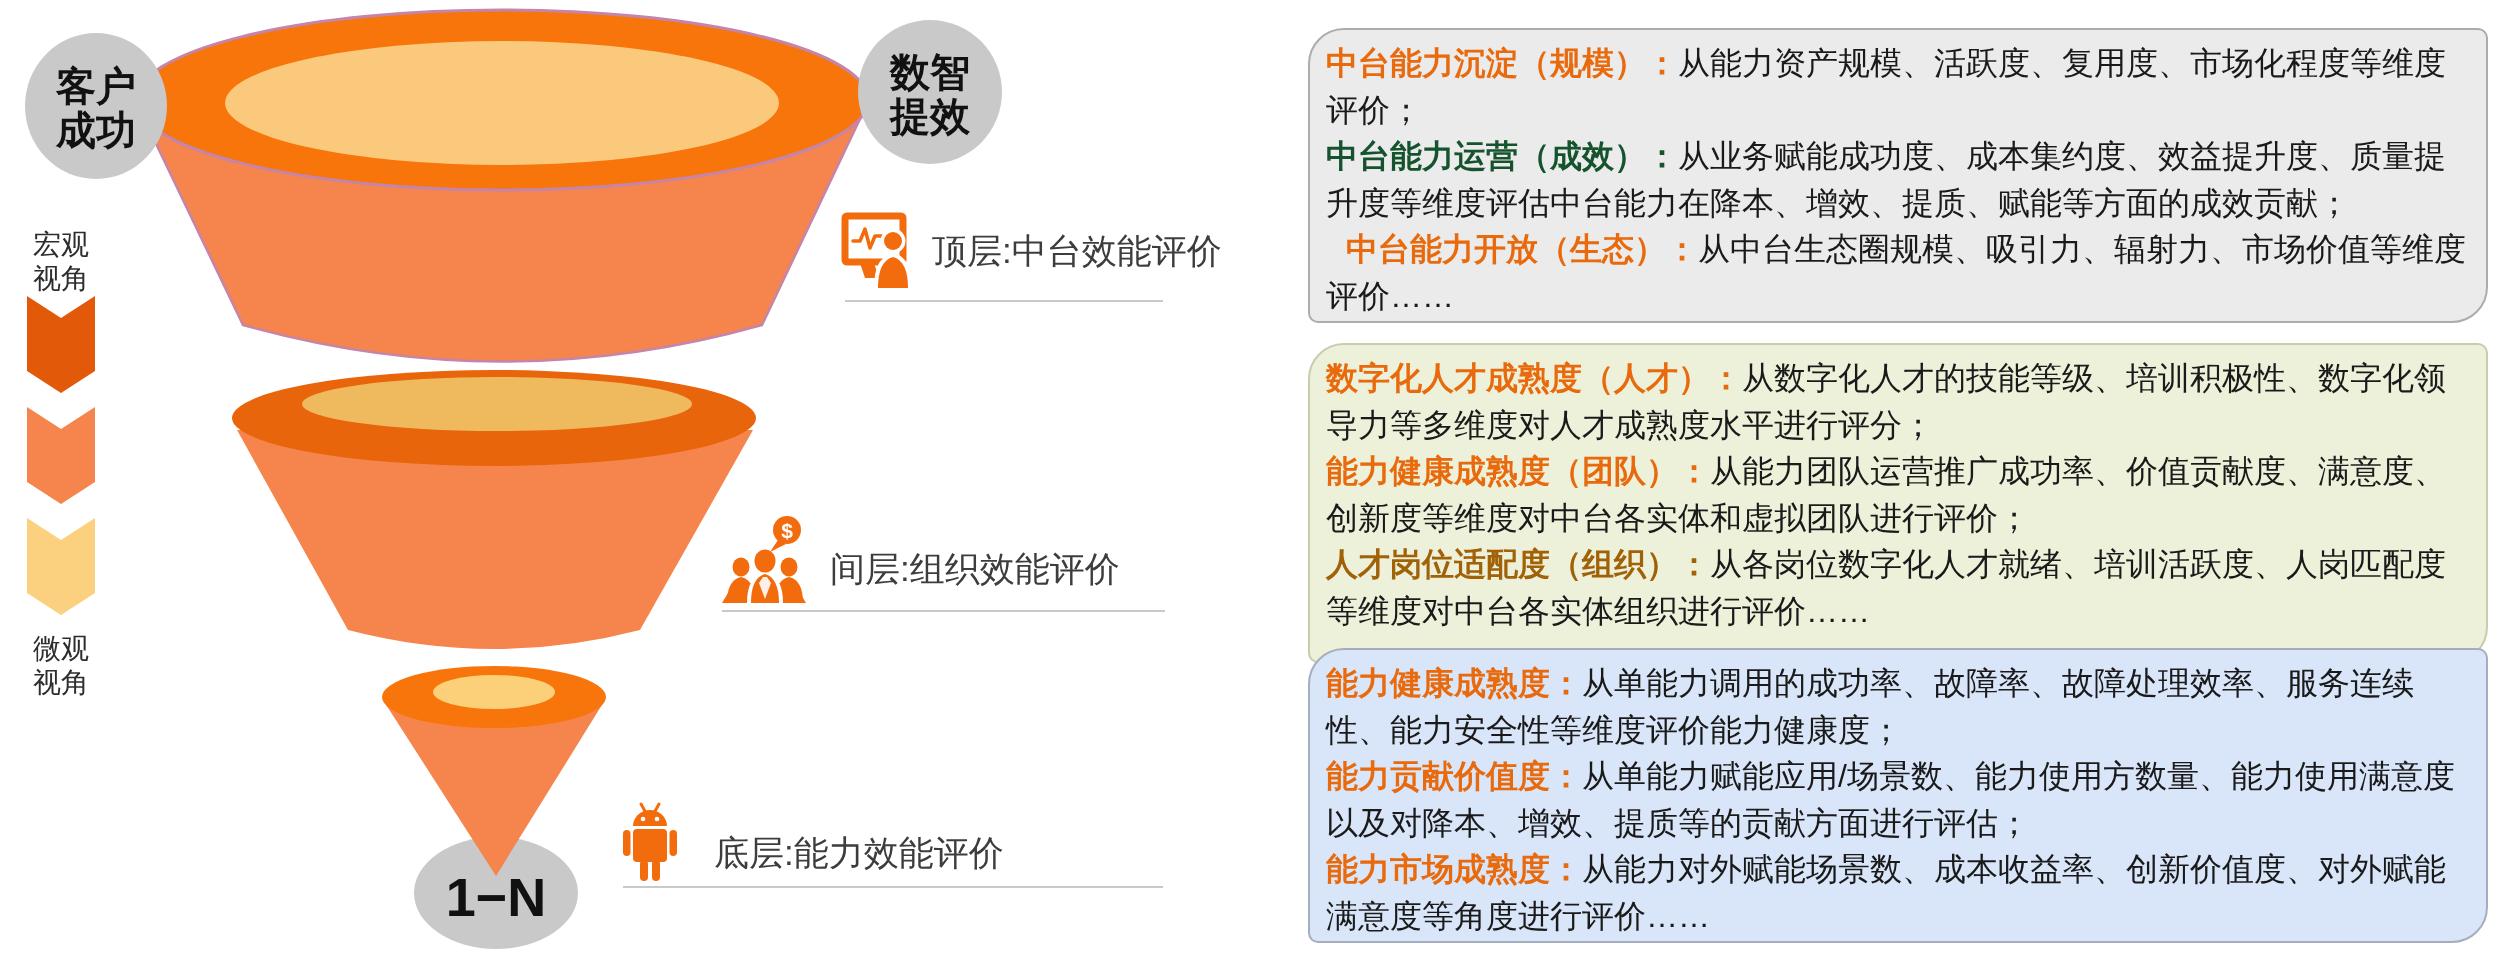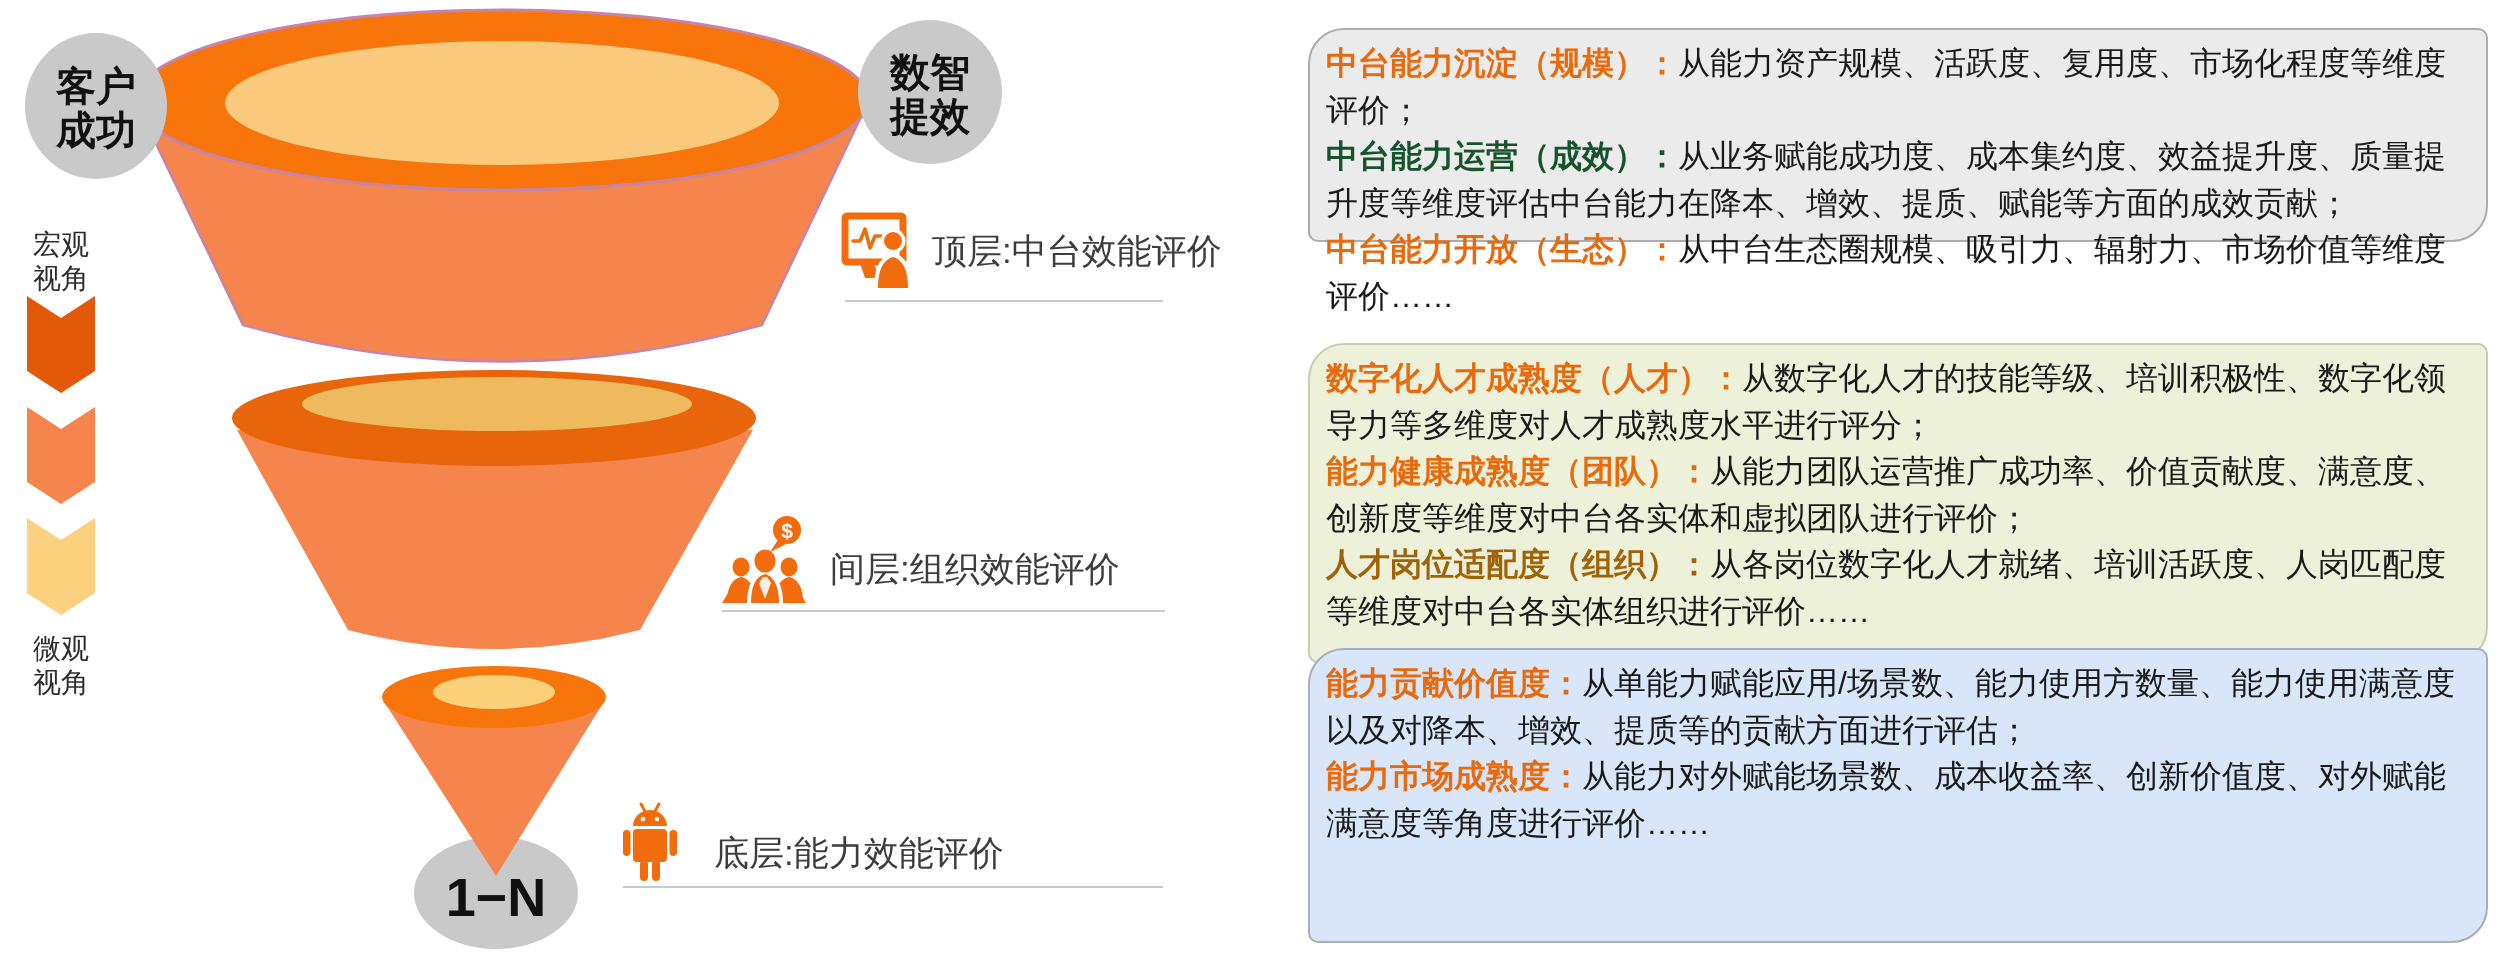--- a/index.html
+++ b/index.html
@@ -13,21 +13,21 @@
   .level-label{fill:#3d3d3d;font-size:35px;}
   .bottom-circle-label{font-weight:bold;fill:#111111;font-size:54px;text-anchor:middle;}
   .panel-box{
     position:absolute;left:1308px;width:1180px;box-sizing:border-box;
     border:2.5px solid #aaa;border-radius:36px 10px 36px 10px;
     padding:10px 18px 10px 16px;
     font-size:32px;line-height:46.5px;color:#1a1a1a;
   }
   .panel-box p{margin:0;}
   .panel-box .lead{font-weight:bold;}
-  #box-platform{top:28px;height:214px;}
+  #box-platform{top:28px;height:295px;}
   #box-talent{top:343px;height:320px;}
   #box-capability{top:648px;height:295px;}
 </style>
 </head>
 <body>
 
 <svg id="diagram" width="1250" height="956" viewBox="0 0 1250 956" xmlns="http://www.w3.org/2000/svg">
 
   <g>
     <path d="M 237,430 L 348,630 Q 494,668 640,630 L 753,430 Z" fill="#F6854D"></path>
@@ -119,24 +119,25 @@
     </g>
     <text class="level-label" x="714" y="865">底层:能力效能评价</text>
     <line x1="623" y1="887" x2="1163" y2="887" stroke-width="2" stroke="#C9C9C9"></line>
   </g>
 </svg>
 
 <div>
   <div id="box-platform" class="panel-box" style="background: rgb(235, 235, 235); border-color: rgb(172, 172, 172);">
       <p><span class="lead" style="color: rgb(232, 106, 12);">中台能力沉淀（规模）：</span><span>从能力资产规模、活跃度、复用度、市场化程度等维度评价；</span></p>
       <p><span class="lead" style="color: #14532d;">中台能力运营（成效）：</span><span>从业务赋能成功度、成本集约度、效益提升度、质量提升度等维度评估中台能力在降本、增效、提质、赋能等方面的成效贡献；</span></p>
-      <p><span class="lead" style="color: rgb(232, 106, 12);">中台能力开放（生态）：</span><span>从中台生态圈规模、吸引力、辐射力、市场价值等维度评价……</span></p>
+      <p><span class="lead" style="color: rgb(232, 106, 12); margin-left: 20px;">中台能力开放（生态）：</span><span>从中台生态圈规模、吸引力、辐射力、市场价值等维度评价……</span></p>
     </div>
   <div id="box-talent" class="panel-box" style="background: rgb(237, 241, 218); border-color: rgb(198, 204, 173);">
       <p><span class="lead" style="color: rgb(232, 106, 12);">数字化人才成熟度（人才）：</span><span>从数字化人才的技能等级、培训积极性、数字化领导力等多维度对人才成熟度水平进行评分；</span></p>
       <p><span class="lead" style="color: rgb(232, 106, 12);">能力健康成熟度（团队）：</span><span>从能力团队运营推广成功率、价值贡献度、满意度、创新度等维度对中台各实体和虚拟团队进行评价；</span></p>
       <p><span class="lead" style="color: #a16207;">人才岗位适配度（组织）：</span><span>从各岗位数字化人才就绪、培训活跃度、人岗匹配度等维度对中台各实体组织进行评价……</span></p>
     </div>
   <div id="box-capability" class="panel-box" style="background: rgb(217, 229, 248); border-color: rgb(165, 174, 190);">
+      <p><span class="lead" style="color: rgb(232, 106, 12);">能力健康成熟度：</span><span>从单能力调用的成功率、故障率、故障处理效率、服务连续性、能力安全性等维度评价能力健康度；</span></p>
       <p><span class="lead" style="color: rgb(232, 106, 12);">能力贡献价值度：</span><span>从单能力赋能应用/场景数、能力使用方数量、能力使用满意度以及对降本、增效、提质等的贡献方面进行评估；</span></p>
       <p><span class="lead" style="color: rgb(232, 106, 12);">能力市场成熟度：</span><span>从能力对外赋能场景数、成本收益率、创新价值度、对外赋能满意度等角度进行评价……</span></p>
     </div>
 </div>
 
 </body></html>

